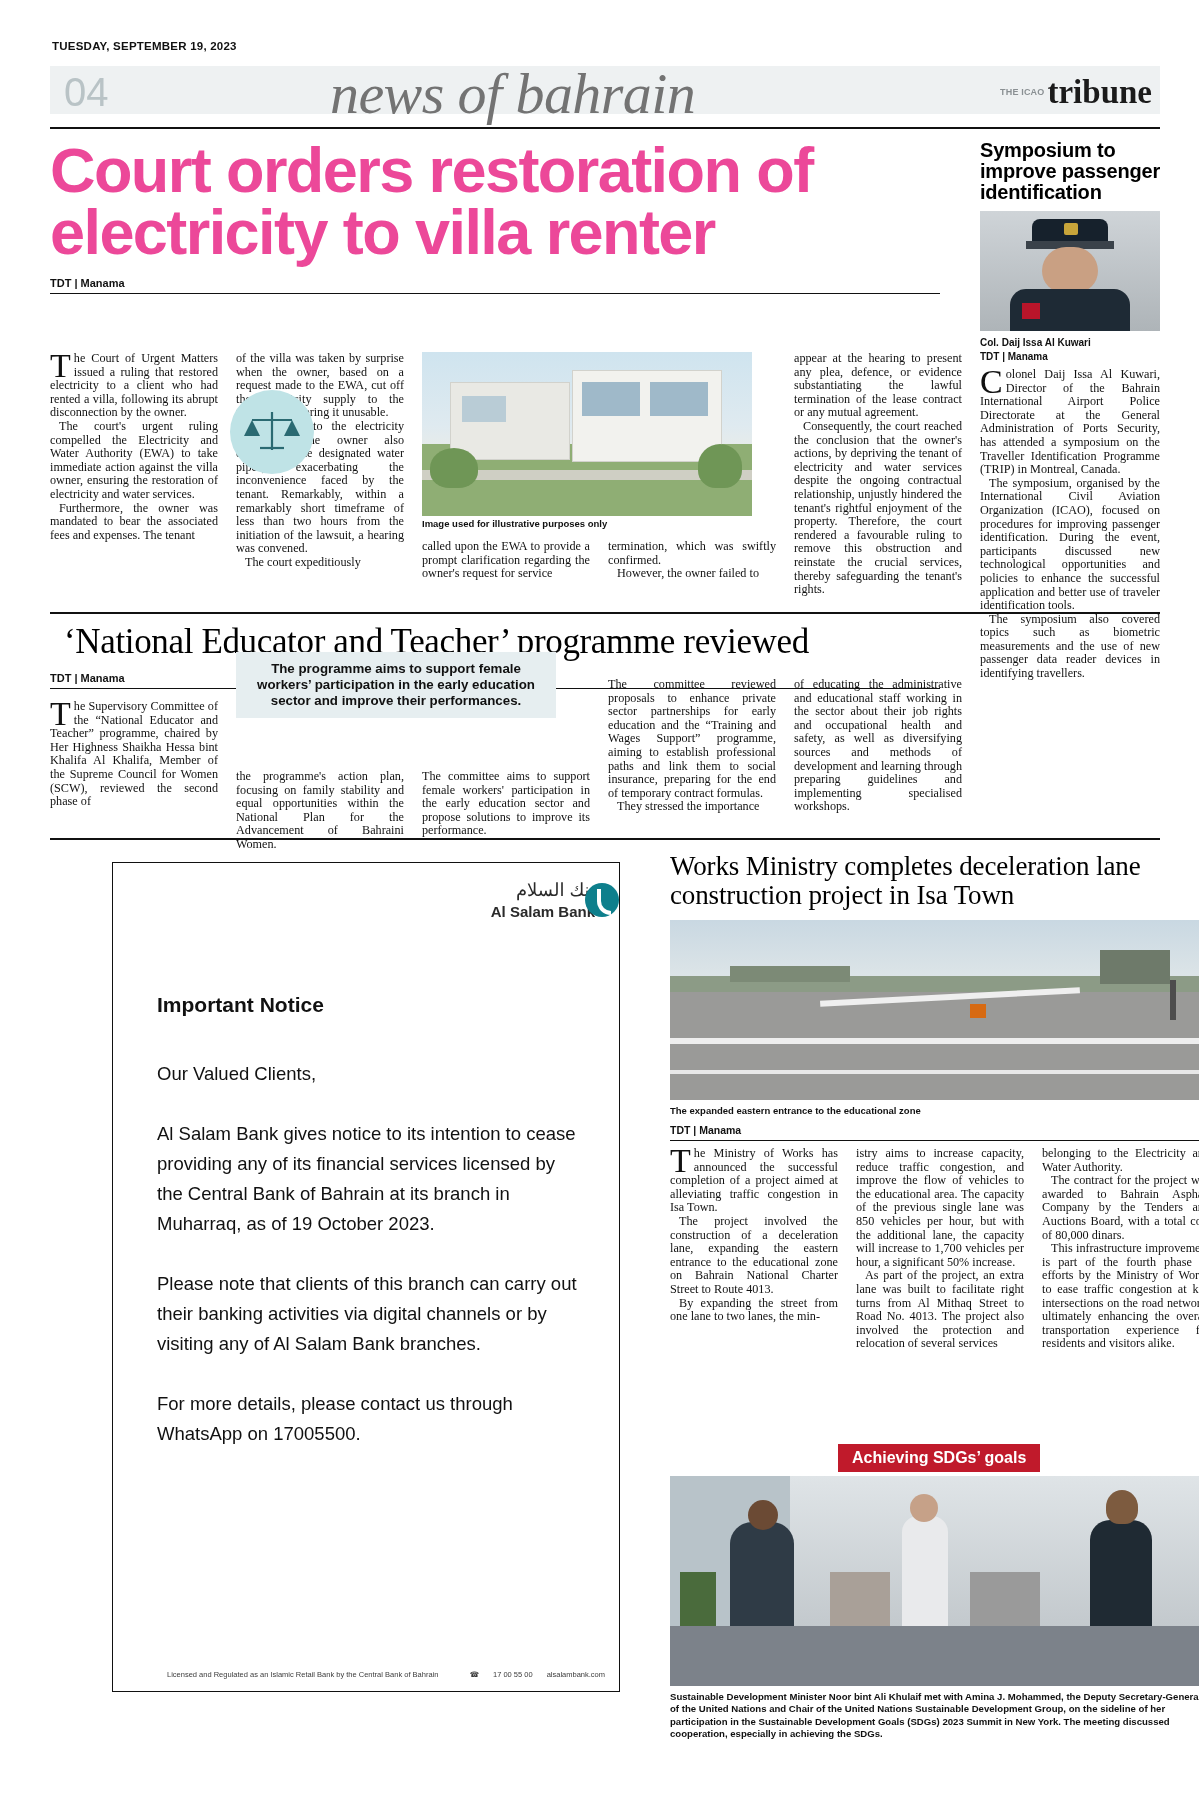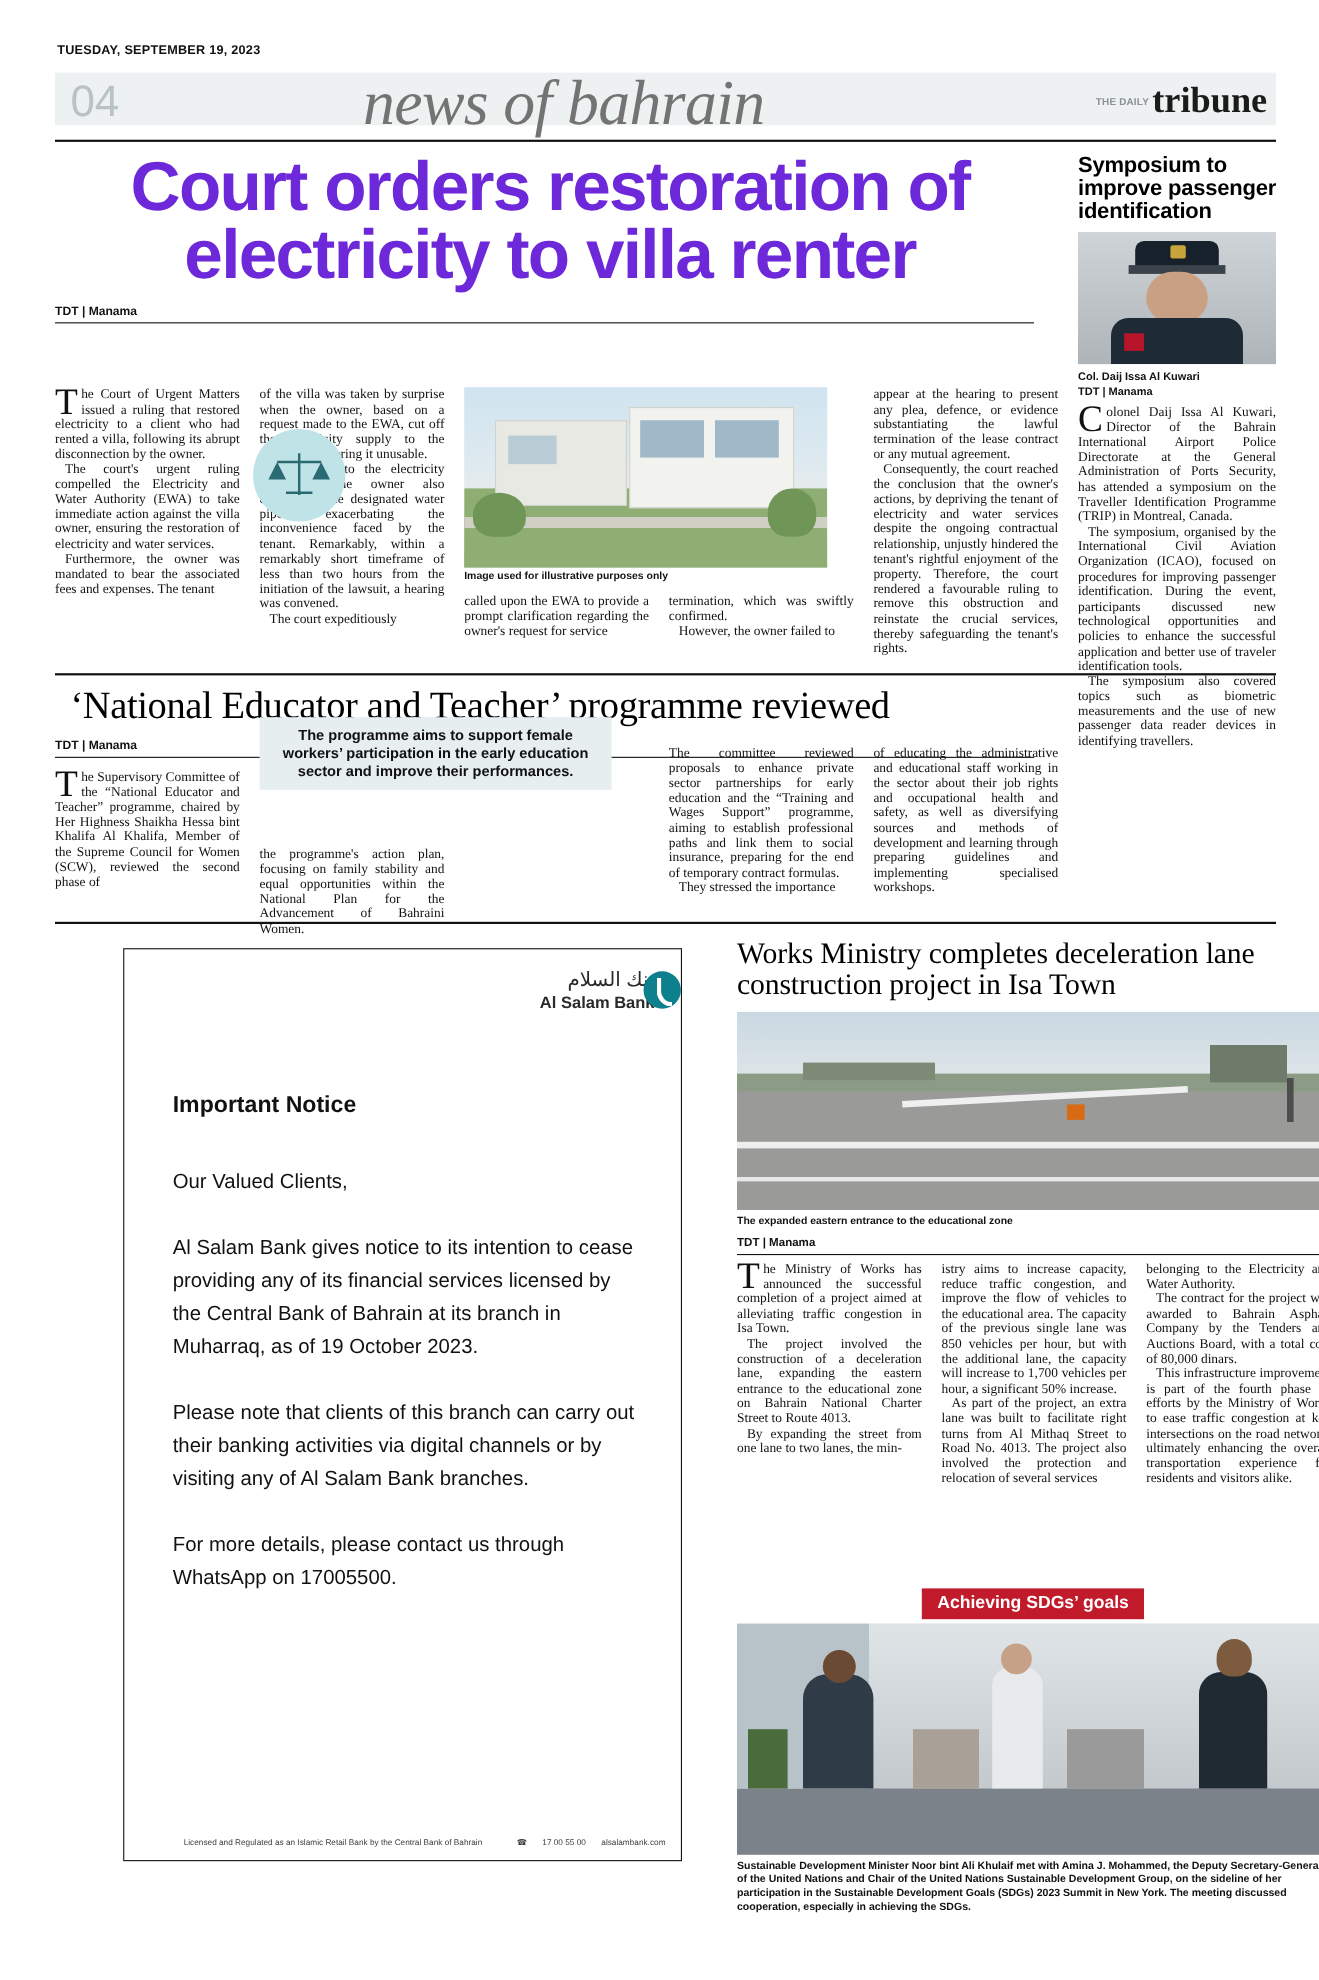--- a/index.html
+++ b/index.html
@@ -39,22 +39,22 @@
   .mast-brand .tribune {
     font-family:"Liberation Serif", serif; font-weight:bold; font-size:33px; color:#1b1b1b;
     display:inline-block; vertical-align:middle; margin-left:3px;text-align:center;
   }
   .rule-top { position:absolute; left:0; top:127px; width:1110px; height:2px; background:#111; }
 
   
   .lead { position:absolute; left:0; top:140px; width:1110px; }
   .headline {
     font-family:"Liberation Sans", sans-serif; font-weight:bold;
-    font-size:63px; line-height:0.98; letter-spacing:-0.025em; color:#6d28d9;
-    width:900px; margin:0 0 6px 0;text-align:center;
+    font-size:63px; line-height:0.98; letter-spacing:-0.025em; color:#ec4899;
+    width:900px; margin:0 0 6px 0;
   }
   .byline {
     font-family:"Liberation Sans", sans-serif; font-weight:bold; font-size:11px;
     color:#111; margin-top:14px;
   }
   .rule-thin { height:1px; background:#111; width:100%; }
 
   
   .col-text { font-family:"Liberation Serif", serif; font-size:12.2px; line-height:13.6px; text-align:justify; color:#111; }
   .col-text p { margin:0; text-indent:9px; }
@@ -202,21 +202,21 @@
 <body>
 
 <div class="page">
 
   <div class="masthead">
     <div class="dateline">TUESDAY, SEPTEMBER 19, 2023</div>
     <div class="mast-band"></div>
     <div class="pagenum">04</div>
     <div class="mast-title">news of bahrain</div>
     <div class="mast-brand">
-      <span class="the-daily">THE DAILY</span><span class="tribune">tribune</span>
+      <span class="the-daily">THE ICAO</span><span class="tribune">tribune</span>
     </div>
   </div>
   <div class="rule-top"></div>
 
   <div class="lead">
     <div class="headline">Court orders restoration of electricity to villa renter</div>
     <div class="byline">TDT | Manama</div>
     <div class="rule-thin" style="width:890px;margin-top:4px;"></div>
   </div>
 
@@ -301,20 +301,23 @@
     <div class="rule-thin" style="width:890px;margin-top:4px;"></div>
 
     <div class="pull">The programme aims to support female workers’ participation in the early education sector and improve their performances.</div>
 
     <div class="sec2-body">
       <div class="s2c s2c1 col-text">
         <p class="first dropcap-para"><span class="dropcap">T</span><span>he Supervisory Committee of the “National Educator and Teacher” programme, chaired by Her Highness Shaikha Hessa bint Khalifa Al Khalifa, Member of the Supreme Council for Women (SCW), reviewed the second phase of</span></p>
       </div>
       <div class="s2c s2c2 col-text">
         <p class="first">the programme's action plan, focusing on family stability and equal opportunities within the National Plan for the Advancement of Bahraini Women.</p>
+      </div>
+      <div class="s2c s2c3 col-text">
+        <p class="first">The committee aims to support female workers' participation in the early education sector and propose solutions to improve its performance.</p>
       </div>
       <div class="s2c s2c5 col-text">
         <p class="first">of educating the administrative and educational staff working in the sector about their job rights and occupational health and safety, as well as diversifying sources and methods of development and learning through preparing guidelines and implementing specialised workshops.</p>
       </div>
       <div class="s2c s2c4 col-text">
         <p class="first">The committee reviewed proposals to enhance private sector partnerships for early education and the “Training and Wages Support” programme, aiming to establish professional paths and link them to social insurance, preparing for the end of temporary contract formulas.</p>
         <p>They stressed the importance</p>
       </div>
     </div>
   </div>

